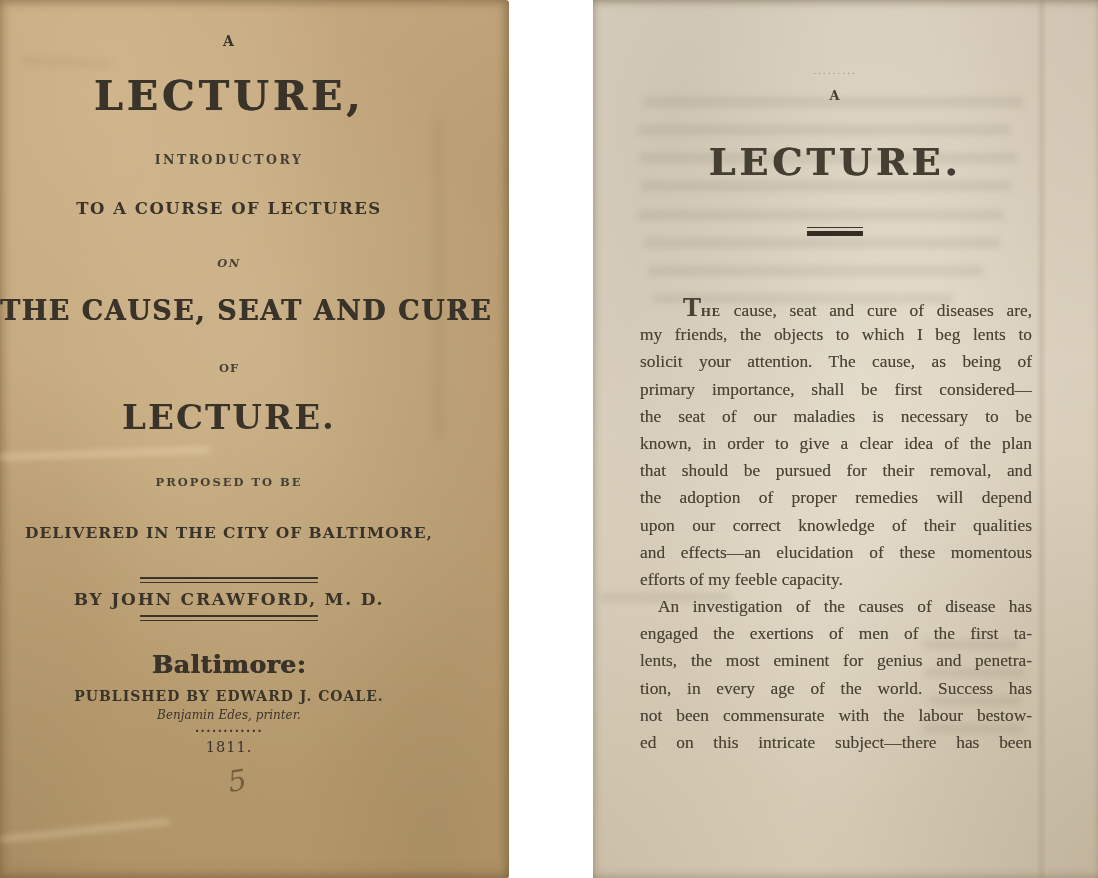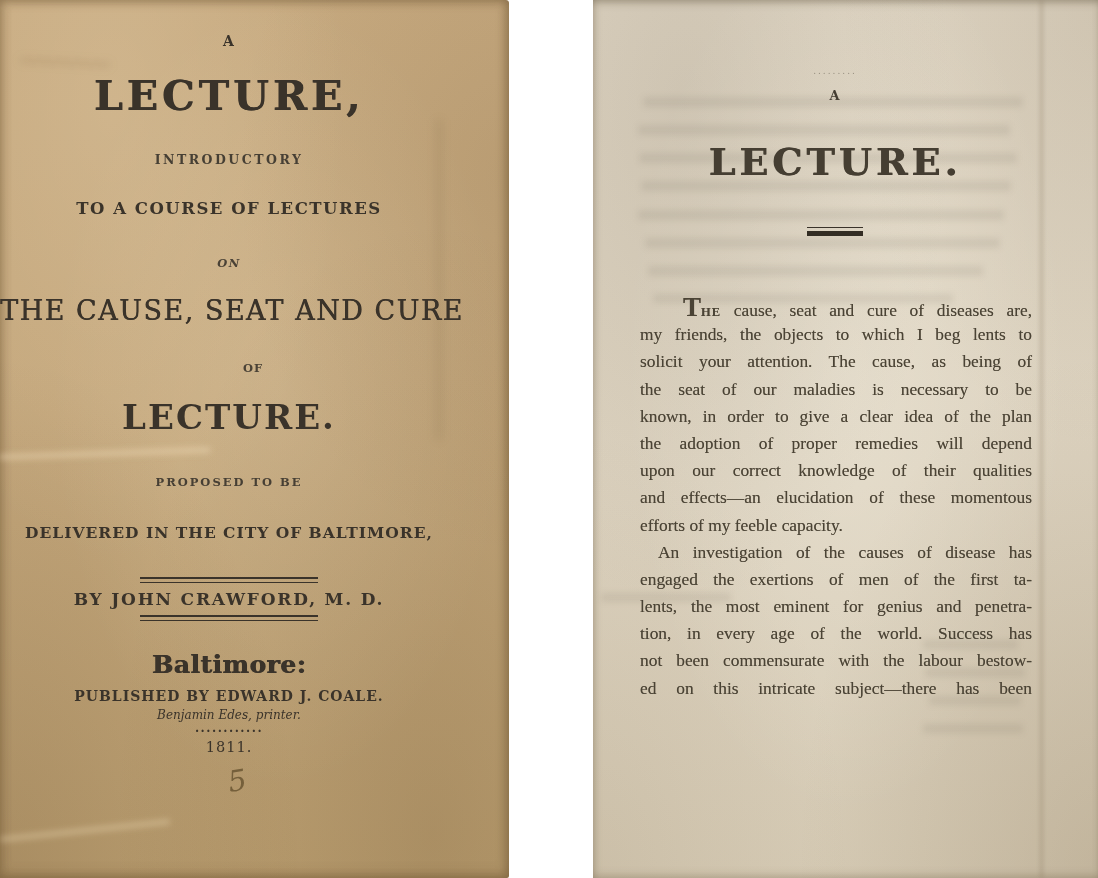--- a/index.html
+++ b/index.html
@@ -20,22 +20,22 @@
                 inset 0 4px 10px rgba(120,95,60,0.18), inset 0 -5px 12px rgba(110,85,52,0.25);
     border-radius:0 3px 2px 0;
     color:#3a332a;
   }
   .lp-line{position:absolute;left:0;width:458px;text-align:center;white-space:nowrap;}
   .lp-half-title{top:33px;font-size:14px;font-weight:bold;letter-spacing:1px;}
   .lp-title{top:72px;font-size:41px;font-weight:bold;letter-spacing:4px;text-shadow:0.7px 0 0 currentColor;}
   .lp-introductory{top:152px;font-size:12.5px;font-weight:bold;letter-spacing:2.5px;color:#463f34;}
   .lp-course{top:199px;font-size:16.5px;font-weight:bold;letter-spacing:1.5px;}
   .lp-on{top:256px;font-size:11.5px;font-weight:bold;letter-spacing:1.5px;color:#4a4236;font-style:italic;}
-  .lp-cause{top:295px;font-size:27px;font-weight:normal;letter-spacing:1.5px;text-shadow:0.5px 0 0 currentColor;}
-  .lp-of{top:361px;font-size:11.5px;font-weight:bold;letter-spacing:1px;color:#4a4236;margin-left:24px;}
+  .lp-cause{top:295px;font-size:27px;font-weight:bold;letter-spacing:1.5px;text-shadow:0.5px 0 0 currentColor;}
+  .lp-of{top:361px;font-size:11.5px;font-weight:bold;letter-spacing:1px;color:#4a4236;}
   .lp-diseases{top:397px;font-size:34px;font-weight:bold;letter-spacing:2px;}
   .lp-proposed{top:475px;font-size:11.5px;font-weight:bold;letter-spacing:2px;color:#463f34;}
   .lp-delivered{top:523px;font-size:15.5px;font-weight:bold;letter-spacing:1px;}
   .lp-author{top:589px;font-size:17px;font-weight:bold;letter-spacing:1.8px;}
   .lp-city{top:650px;font-size:25px;font-weight:bold;letter-spacing:0.5px;text-shadow:0.8px 0 0 currentColor;}
   .lp-publisher{top:688px;font-size:14px;font-weight:bold;letter-spacing:1px;}
   .lp-printer{top:708px;font-size:12px;font-style:italic;}
   .lp-dots{top:721px;font-size:12px;letter-spacing:1.5px;font-weight:bold;}
   .lp-year{top:739px;font-size:14.5px;letter-spacing:1px;}
   .lp-five{position:absolute;left:228px;top:762px;font-size:29px;font-style:italic;
@@ -137,22 +137,24 @@
     <div class="rp-center rp-ornament">.........</div>
     <div class="rp-center rp-half-title">A</div>
     <div class="rp-center rp-title">LECTURE.</div>
     <div class="rp-rule"></div>
 
     <div class="rp-body">
       <div class="tline tline-first"><span class="lead-cap">T</span><span class="lead-small">HE</span><span> cause, seat and cure of diseases are,</span></div>
       <div>
           <div class="tline">my friends, the objects to which I beg lents to</div>
           <div class="tline">solicit your attention.  The cause, as being of</div>
+          <div class="tline">primary importance, shall be first considered—</div>
           <div class="tline">the seat of our maladies is necessary to be</div>
           <div class="tline">known, in order to give a clear idea of the plan</div>
+          <div class="tline">that should be pursued for their removal, and</div>
           <div class="tline">the adoption of proper remedies will depend</div>
           <div class="tline">upon our correct knowledge of their qualities</div>
           <div class="tline">and effects—an elucidation of these momentous</div>
         </div>
       <div class="tline tline-last">efforts of my feeble capacity.</div>
       <div class="para2">
           <div class="tline">An investigation of the causes of disease has</div>
           <div class="tline">engaged the exertions of men of the first ta-</div>
           <div class="tline">lents, the most eminent for genius and penetra-</div>
           <div class="tline">tion, in every age of the world.  Success has</div>

